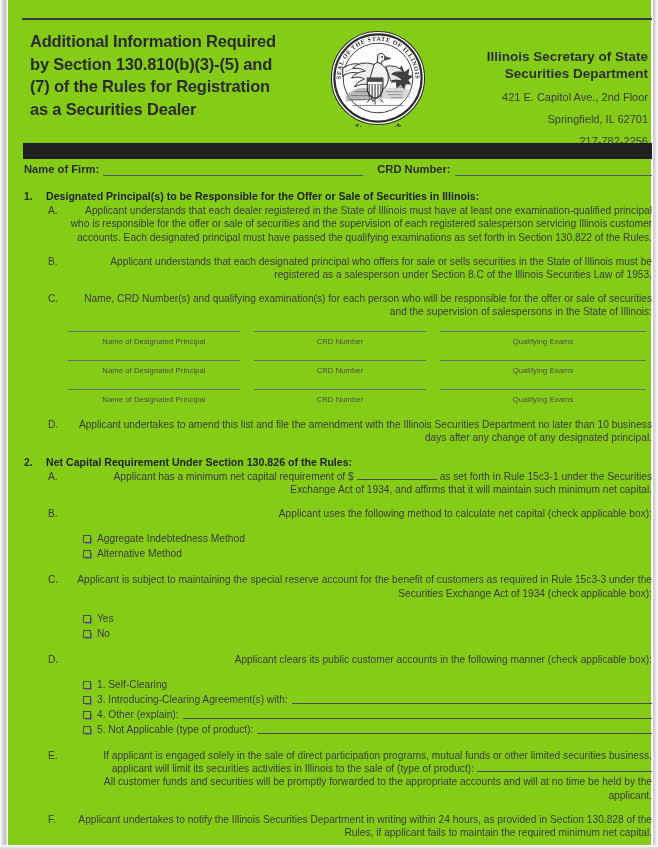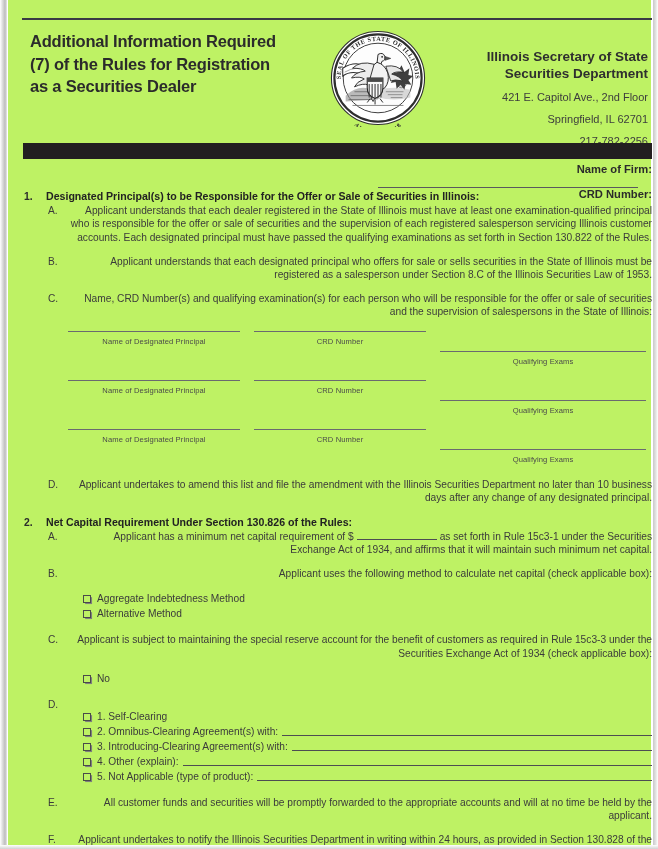--- a/index.html
+++ b/index.html
@@ -38,21 +38,21 @@
     left: 0; bottom: 0;
     width: 658px; height: 4px;
     background: linear-gradient(to top, #d2d2d2 0%, #ffffff 100%);
   }
   .sheet {
     position: absolute;
     left: 8px;
     top: 0;
     width: 643px;
     height: 845px;
-    background: #bef264;
+    background: #84cc16;
   }
 
   
   .top-rule {
     position: absolute;
     left: 14px;
     top: 18px;
     width: 630px;
     height: 2px;
     background: #3a3a44;
@@ -113,21 +113,20 @@
 
   
   .firm-line {
     position: absolute;
     left: 16px;
     top: 163px;
     width: 628px;
     display: flex;
     align-items: flex-end;
     font-size: 11px;
-    flex-direction: column;
   }
   .firm-line .lbl {
     font-weight: bold;
     font-size: 11.2px;
     color: #2b2b2b;
     white-space: nowrap;
     padding-bottom: 1px;
   }
   .rule-fill {
     border-bottom: 1.3px solid #59595e;
@@ -245,21 +244,21 @@
     height: 0;
   }
   .pcell .pcap {
     font-size: 7.6px;
     color: #4a4a4a;
     margin-top: 3px;
     letter-spacing: 0.1px;
   }
   .pc1 { width: 172px; }
   .pc2 { width: 172px; margin-left: 14px; }
-  .pc3 { width: 206px; margin-left: 14px; margin-top: 20px; }
+  .pc3 { width: 206px; margin-left: 14px; }
 
   
   .footer {
     position: absolute;
     left: 16px;
     top: 850px;
     width: 628px;
     text-align: right;
     font-size: 12px;
     color: #4c4c4c;
@@ -270,20 +269,21 @@
 
 <div class="page">
   <div class="sheet">
 
     <div class="top-rule"></div>
 
     <div class="header">
 
       <div class="title-block">
         <div>Additional Information Required</div>
+        <div>by Section 130.810(b)(3)-(5) and</div>
         <div>(7) of the Rules for Registration</div>
         <div>as a Securities Dealer</div>
       </div>
 
       <div class="seal">
         <svg viewBox="0 0 100 100" width="98" height="98" aria-hidden="true">
           <defs>
             <path id="rimtop" d="M 50,50 m -38,0 a 38,38 0 0 1 76,0" fill="none"></path>
             <path id="rimbot" d="M 50,88 m -30,-8 a 30,30 0 0 0 60,0" fill="none"></path>
           </defs>
@@ -467,42 +467,42 @@
 
       <div class="item">
         <div class="item-ltr">C.</div>
         <div class="item-txt">
           <div>Applicant is subject to maintaining the special reserve account for the benefit of customers as required in Rule 15c3-3 under the Securities Exchange Act of 1934 (check applicable box):</div>
           <div class="cbx-list">
             <div class="cbx-row">
               <span class="cbx">
                   <i></i>
                 </span>
+              <span class="cbx-lbl">Yes</span>
+            </div>
+            <div class="cbx-row">
+              <span class="cbx">
+                  <i></i>
+                </span>
               <span class="cbx-lbl">No</span>
             </div>
           </div>
         </div>
       </div>
 
       <div class="item">
         <div class="item-ltr">D.</div>
         <div class="item-txt">
+          <div>Applicant clears its public customer accounts in the following manner (check applicable box):</div>
           <div class="cbx-list">
             <div class="cbx-row">
               <span class="cbx">
                   <i></i>
                 </span>
               <span class="cbx-lbl">1. Self-Clearing</span>
-            </div>
-            <div class="cbx-row">
-              <span class="cbx">
-                  <i></i>
-                </span>
-              <span class="cbx-lbl">2. Omnibus-Clearing Agreement(s) with:</span>
-              <span class="cbx-fill"></span>
             </div>
             <div class="cbx-row">
               <span class="cbx">
                   <i></i>
                 </span>
               <span class="cbx-lbl">3. Introducing-Clearing Agreement(s) with:</span>
               <span class="cbx-fill"></span>
             </div>
             <div class="cbx-row">
               <span class="cbx">
@@ -518,20 +518,23 @@
               <span class="cbx-lbl">5. Not Applicable (type of product):</span>
               <span class="cbx-fill"></span>
             </div>
           </div>
         </div>
       </div>
 
       <div class="item">
         <div class="item-ltr">E.</div>
         <div class="item-txt">
+          <div>
+            <span>If applicant is engaged solely in the sale of direct participation programs, mutual funds or other limited securities business, applicant will limit its securities activities in Illinois to the sale of (type of product):</span><span class="blank-tail"></span>
+          </div>
           <div style="">All customer funds and securities will be promptly forwarded to the appropriate accounts and will at no time be held by the applicant.</div>
         </div>
       </div>
 
       <div class="item">
         <div class="item-ltr">F.</div>
         <div class="item-txt">Applicant undertakes to notify the Illinois Securities Department in writing within 24 hours, as provided in Section 130.828 of the Rules, if applicant fails to maintain the required minimum net capital.</div>
       </div>
 
     </div>

